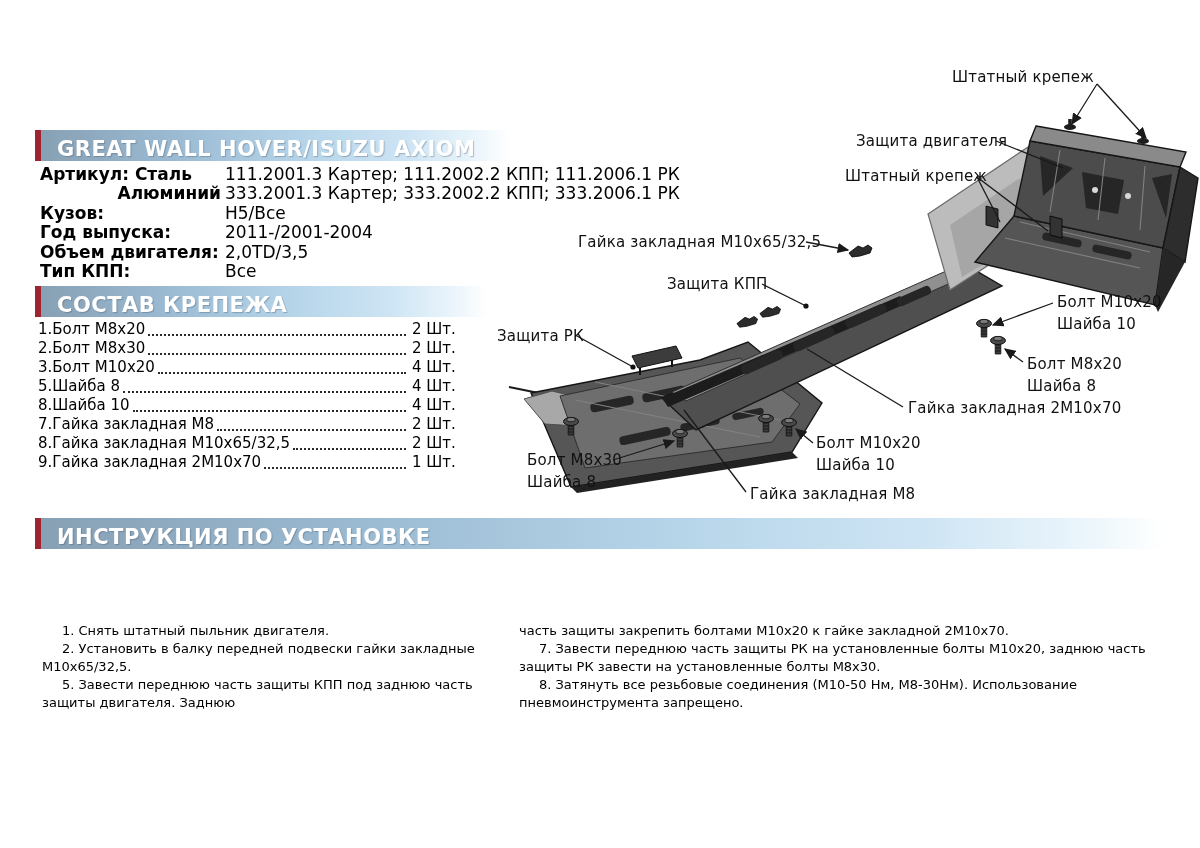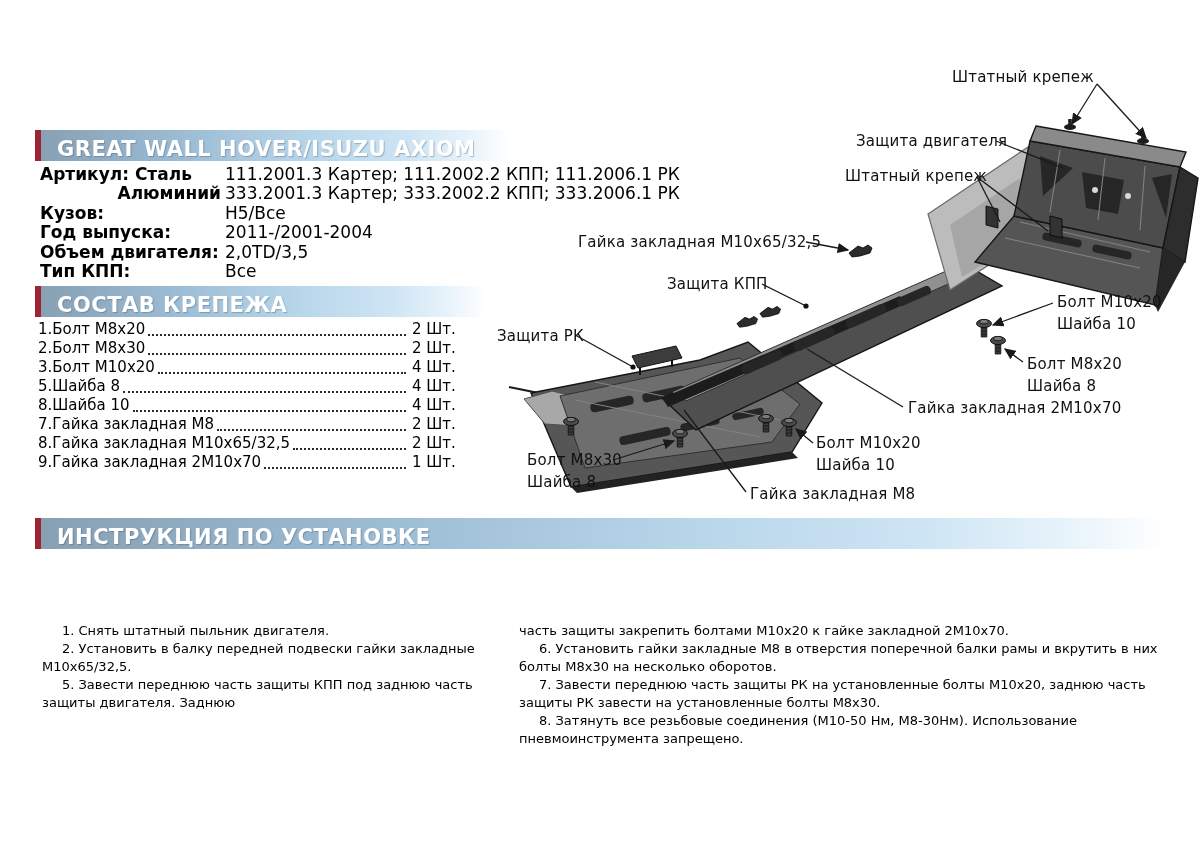--- a/index.html
+++ b/index.html
@@ -133,21 +133,20 @@
     <span class="bar-text">ИНСТРУКЦИЯ ПО УСТАНОВКЕ</span>
   </div>
 
   <div class="instr-col col-left">
     <p>1. Снять штатный пыльник двигателя.</p>
     <p>2. Установить в балку передней подвески гайки закладные М10х65/32,5.</p>
     <p>5. Завести переднюю часть защиты КПП под заднюю часть защиты двигателя. Заднюю</p>
   </div>
   <div class="instr-col col-right">
     <p class="cont">часть защиты закрепить болтами М10х20 к гайке закладной 2М10х70.</p>
-    <p>6. Установить гайки закладные М8 в отверстия поперечной балки рамы и вкрутить в них болты М8х30 на несколько оборотов.</p>
     <p>7. Завести переднюю часть защиты РК на установленные болты М10х20, заднюю часть защиты РК завести на установленные болты М8х30.</p>
     <p>8. Затянуть все резьбовые соединения (М10-50 Нм, М8-30Нм). Использование пневмоинструмента запрещено.</p>
   </div>
 
   <svg class="diagram" width="760" height="480" viewBox="440 40 760 480" xmlns="http://www.w3.org/2000/svg">
     <defs>
       <marker id="arr" markerWidth="10" markerHeight="8" refX="8" refY="4" orient="auto">
         <path d="M0,0 L9,4 L0,8 Z" fill="#1a1a1a"></path>
       </marker>
       <g id="bolt">

